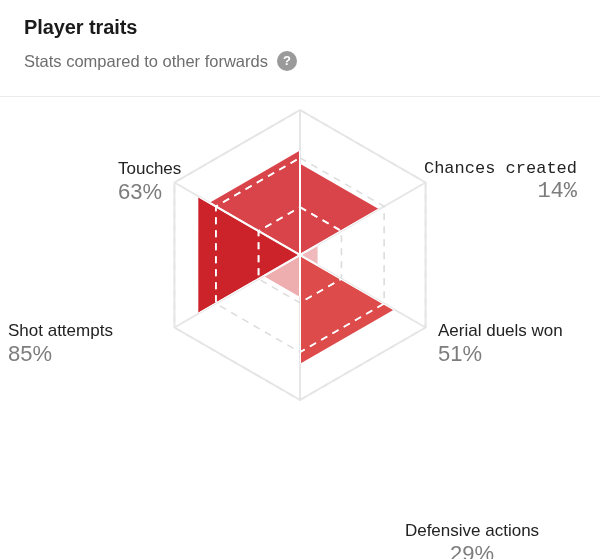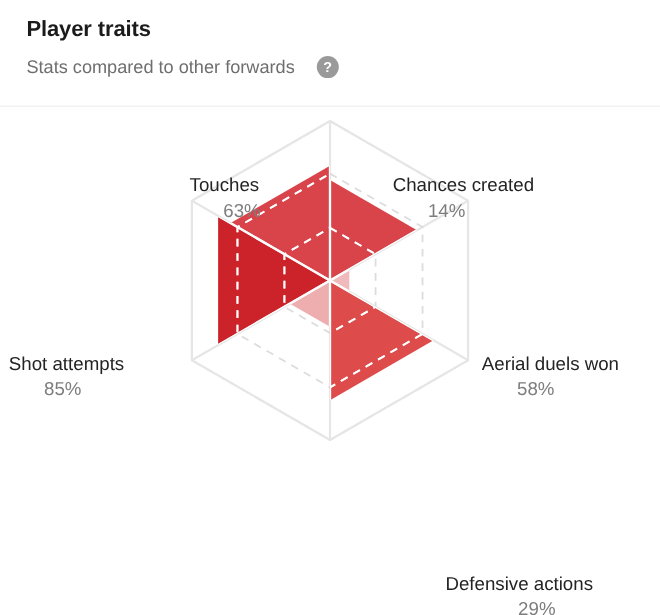--- a/index.html
+++ b/index.html
@@ -35,21 +35,21 @@
     font-size: 20px;
     font-weight: bold;
     letter-spacing: -0.1px;
     color: #1b1b1b;
     margin: 0 0 10px 0;
     line-height: 26px;
   }
   .subtitle-row {
     display: flex;
     align-items: center;
-    gap: 20px;
+    gap: 9px;
   }
   .card-subtitle {
     font-size: 16.5px;
     color: #6e6e6e;
     line-height: 22px;
     font-weight: normal;
   }
   .help-icon {
     width: 20px;
     height: 20px;
@@ -86,35 +86,35 @@
   
   .axis-label {
     position: absolute;
     font-size: 17px;
     line-height: 23px;
     color: #232323;
   }
   .axis-label .pct {
     display: block;
     color: #7d7d7d;
-    font-size: 17px;
+    font-size: 22px;
     line-height: 23px;
-    margin-left: 32px;
   }
   .label-touches {
     left: 118px;
     top: 60px;
     width: 172px;
-    text-align: center;
+    text-align: left;
   }
   .label-chances {
     left: 357px;
     top: 60px;
     width: 220px;
-    text-align: left;
+    text-align: right;
+    font-family: Liberation Mono, monospace;
   }
   .label-shot {
     left: 8px;
     top: 222px;
     width: 140px;
     text-align: left;
   }
   .label-aerial {
     left: 438px;
     top: 222px;
@@ -269,21 +269,21 @@
       <span class="pct">14%</span>
     </div>
 
     <div class="axis-label label-shot">
       <span>Shot attempts</span>
       <span class="pct">85%</span>
     </div>
 
     <div class="axis-label label-aerial">
       <span>Aerial duels won</span>
-      <span class="pct">58%</span>
+      <span class="pct">51%</span>
     </div>
 
 
     <div class="axis-label label-defensive">
       <span>Defensive actions</span>
       <span class="pct">29%</span>
     </div>
   </div>
 
 </div>

